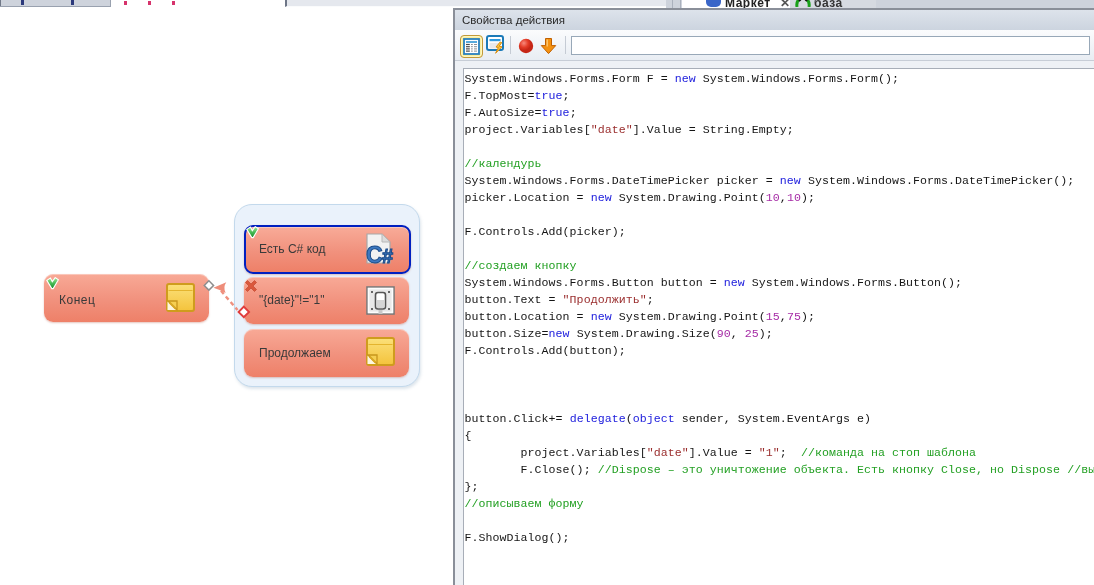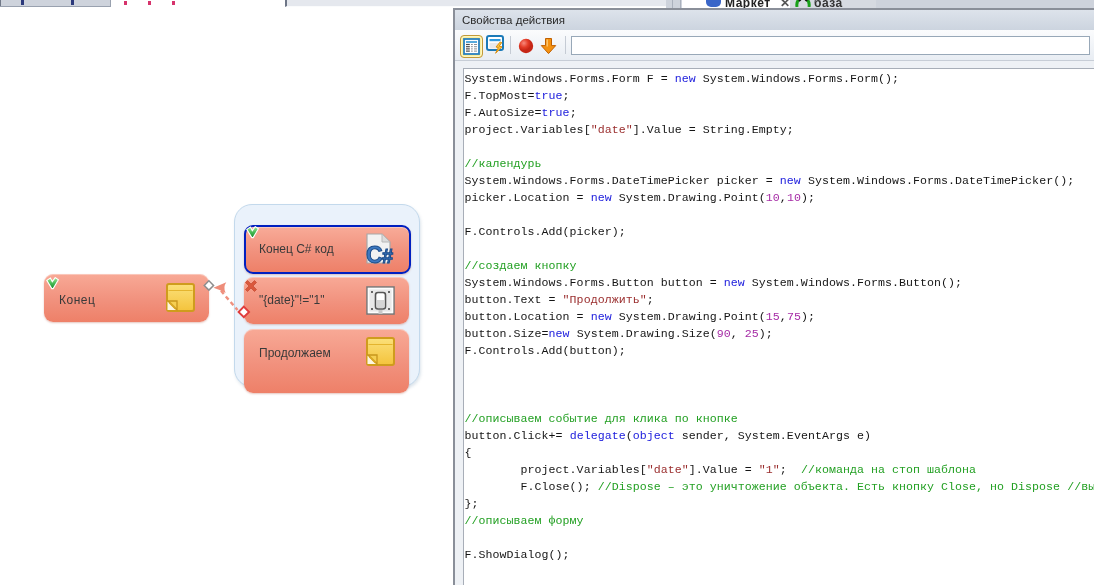--- a/index.html
+++ b/index.html
@@ -35,21 +35,21 @@
   #pCode{left:463px;top:68px;width:631px;height:517px;background:#fff;border-left:1px solid #a8aeb8;border-top:1px solid #a8aeb8;overflow:hidden;}
   #pCode pre{margin:0;padding:1px 0 0 0.5px;font-family:"Liberation Mono",monospace;font-size:11.6px;line-height:17px;color:#151515;letter-spacing:0.05px;}
   .k{color:#2020dd;margin-top:8px;} .s{color:#9a2d2d;} .n{color:#a62ca6;margin-top:40px;} .c{color:#23a023;text-align:center;}
   
   #group{left:234px;top:204px;width:184px;height:181px;background:#eaf2fb;border:1.5px solid #c3d9ec;border-radius:18px;box-shadow:1px 2px 3px rgba(120,150,180,.25);}
   .node{position:absolute;border-radius:9px;background:linear-gradient(#f8a996,#f1917d 55%,#ee8068);box-shadow:inset 0 1px 0 rgba(255,255,255,.35), 0 1px 2px rgba(180,90,70,.35);}
   .node .lbl{position:absolute;left:15px;font-size:12px;line-height:13px;color:#3a3a3a;}
   #nKonec{left:44px;top:274px;width:165px;height:48px;}
   #nCode{left:244px;top:225px;width:163px;height:45px;border:2.5px solid #0020c0;background:linear-gradient(#f8ab98,#f1917d 55%,#ee8068);}
   #nCond{left:244px;top:277px;width:165px;height:47px;}
-  #nProd{left:244px;top:329px;width:165px;height:64px;}
+  #nProd{left:244px;top:329px;width:165px;height:48px;}
   svg{display:block;}
 </style>
 </head>
 <body>
 
 <div class="abs" style="left:0;top:0;width:1px;height:6px;background:#707887;z-index:5;"></div>
 <div class="abs" id="tabL">
     <div class="m1"></div>
     <div class="m2"></div>
   </div>
@@ -150,38 +150,37 @@
 
 <span class="c">//создаем кнопку</span>
 System.Windows.Forms.Button button = <span class="k">new</span> System.Windows.Forms.Button();
 button.Text = <span class="s">"Продолжить"</span>;
 button.Location = <span class="k">new</span> System.Drawing.Point(<span class="n">15</span>,<span class="n">75</span>);
 button.Size=<span class="k">new</span> System.Drawing.Size(<span class="n">90</span>, <span class="n">25</span>);
 F.Controls.Add(button);
 
 
 
-<span class="c">//описываем событие для клика по кнопке</span>
 button.Click+= <span class="k">delegate</span>(<span class="k">object</span> sender, System.EventArgs e)
 {
         project.Variables[<span class="s">"date"</span>].Value = <span class="s">"1"</span>;  <span class="c">//команда на стоп шаблона</span>
         F.Close(); <span class="c">//Dispose – это уничтожение объекта. Есть кнопку Close, но Dispose //вы</span>
 };
 <span class="c">//описываем форму</span>
 
 F.ShowDialog();
 </pre>
   </div>
 
 <div class="abs" id="group"></div>
 <div class="node" id="nKonec">
     <div class="lbl" style="top:20px;letter-spacing:.5px;">Конец</div>
   </div>
 <div class="node" id="nCode">
-    <div class="lbl" style="top:15.5px;left:13px;">Конец C# код</div>
+    <div class="lbl" style="top:15.5px;left:13px;">Есть C# код</div>
   </div>
 <div class="node" id="nCond">
     <div class="lbl" style="top:16.5px;">"{date}"!="1"</div>
   </div>
 <div class="node" id="nProd">
     <div class="lbl" style="top:18px;">Продолжаем</div>
   </div>
 
 <svg class="abs" style="left:46px;top:277px;" width="13" height="13" viewBox="0 0 13 13">
   <defs>

